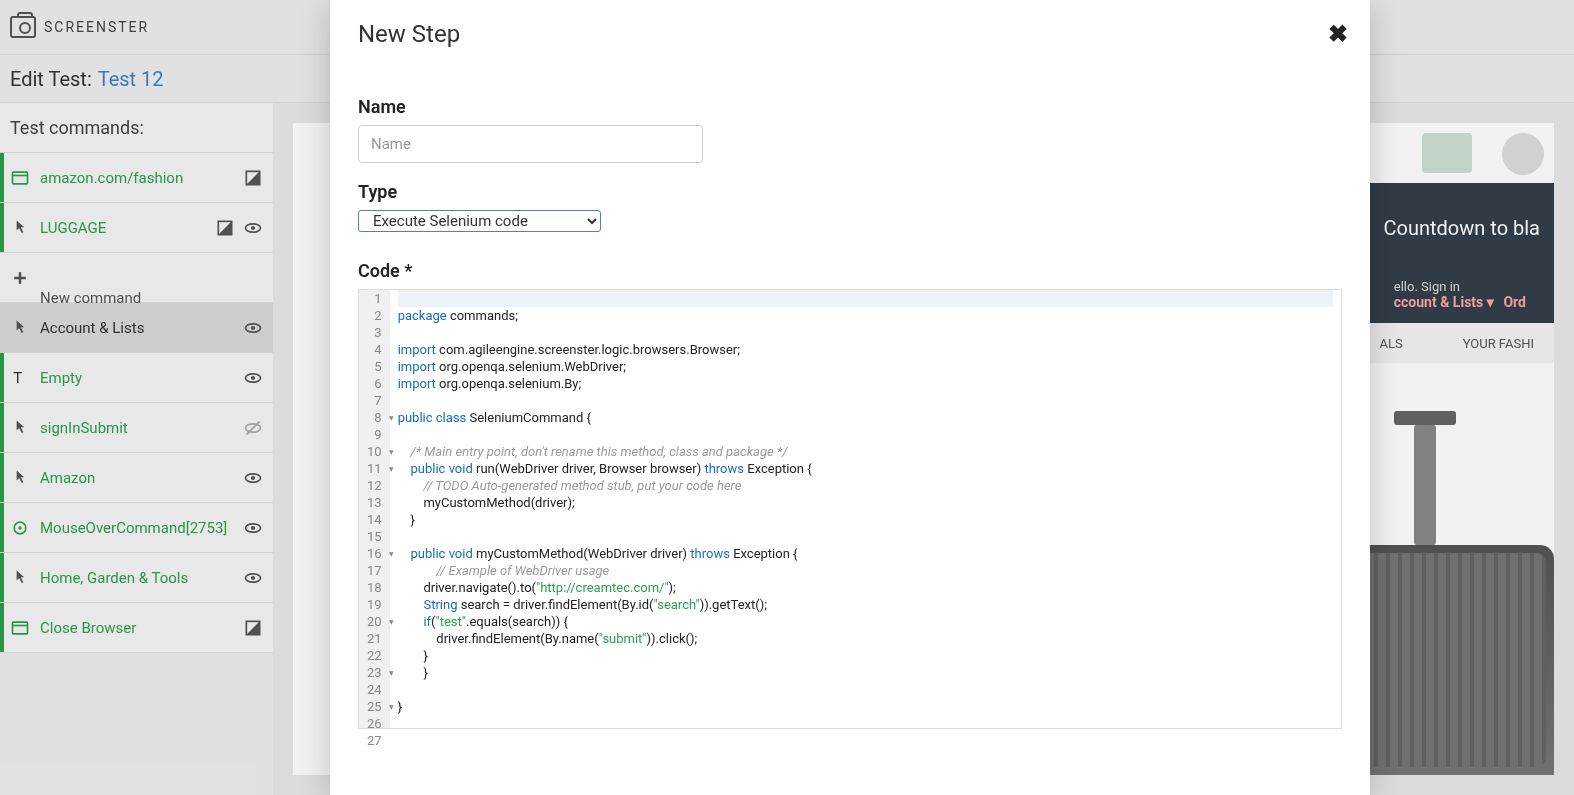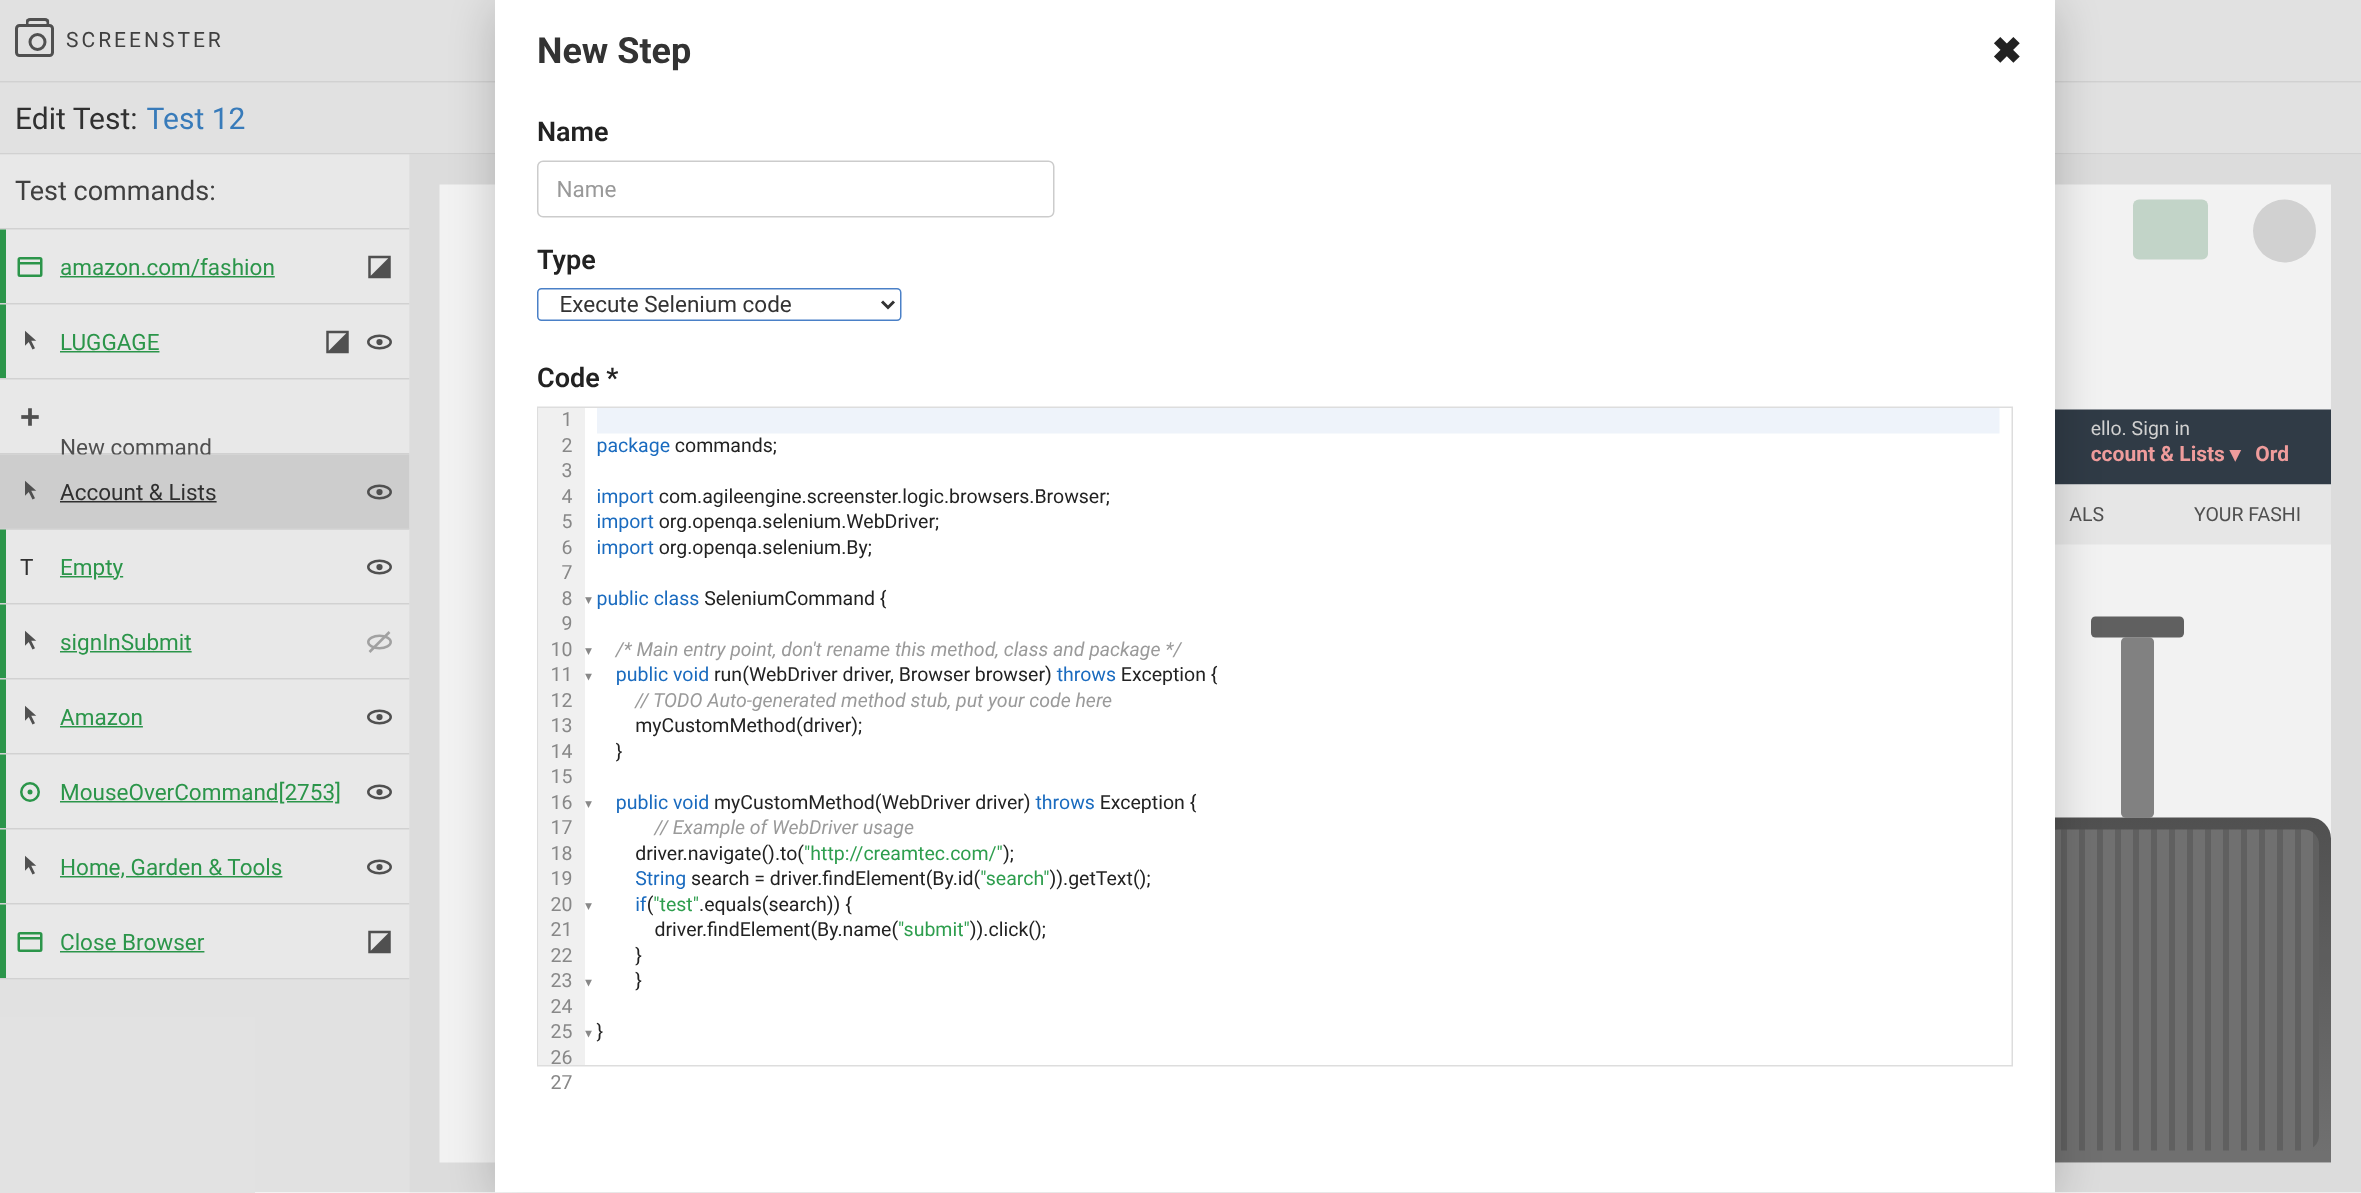--- a/index.html
+++ b/index.html
@@ -16,21 +16,21 @@
 
 .edit-row { height:48px; display:flex; align-items:center; padding:0 10px; border-bottom:1px solid #ddd; font-size:20px; color:#333; }
 .edit-row a { color:#3b82c4; text-decoration:none; margin-left:6px; }
 
 
 .left-panel { position:absolute; left:0; top:103px; width:273px; background:#f5f5f5; }
 .left-header { padding:14px 10px; font-size:18px; color:#444; border-bottom:1px solid #ddd; }
 .cmd-row { height:50px; border-bottom:1px solid #ddd; display:flex; align-items:center; padding:0 10px; gap:10px; font-size:15px; position:relative; cursor:pointer; }
 .cmd-row.active { background:#d8d8d8; }
 .cmd-row .stripe { position:absolute; left:0; top:0; bottom:0; width:4px; background:#2e9e4e; }
-.cmd-label { color:#2e9e4e; flex:1;text-decoration:underline; }
+.cmd-label { color:#2e9e4e; flex:1; }
 .cmd-row.active .cmd-label { color:#333; }
 .cmd-icons-right { display:flex; gap:8px; align-items:center; }
 .ico { width:20px; height:20px; display:inline-flex; align-items:center; justify-content:center; color:#666; }
 .ico svg { width:100%; height:100%; }
 
 
 .main-area { position:absolute; left:273px; right:0; top:103px; bottom:0; background:#e8e8e8; padding:20px; overflow:hidden; }
 .bg-card { background:#fff; height:100%; position:relative; }
 .bg-promo { position:absolute; right:0; top:60px; height:90px; background:#333f4a; color:#fff; padding:10px 14px; font-size:20px; display:flex; align-items:center; }
 .bg-account { position:absolute; right:0; top:150px; height:50px; background:#333f4a; color:#ddd; padding:6px 28px; font-size:13px; }
@@ -41,21 +41,21 @@
 .mug2 { background:#ddd; border-radius:50%; width:42px; height:42px; }
 .suit { position:absolute; right:0; bottom:0; width:200px; height:350px; }
 .suit-handle { position:absolute; top:0; left:60px; width:22px; height:120px; background:#888; border-radius:3px; }
 .suit-handle::before { content:""; position:absolute; top:-14px; left:-20px; width:62px; height:14px; background:#666; border-radius:3px; }
 .suit-body { position:absolute; bottom:0; left:0; width:200px; height:230px; background:linear-gradient(#555,#777); border-radius:14px 14px 0 0; }
 .suit-body::after { content:""; position:absolute; inset:8px; background:repeating-linear-gradient(90deg,#666 0 4px,#777 4px 12px); border-radius:10px; }
 
 
 .overlay { position:absolute; inset:0; background:rgba(0,0,0,0.05); }
 .modal { position:absolute; left:330px; top:0; width:1040px; bottom:0; background:#fff; box-shadow:0 4px 30px rgba(0,0,0,.2); padding:20px 28px; }
-.modal h1 { font-size:24px; font-weight:700; color:#333; margin-bottom:30px; }
+.modal h1 { font-size:24px; font-weight:400; color:#333; margin-bottom:48px; }
 .close { position:absolute; top:20px; right:22px; font-size:24px; font-weight:bold; color:#222; cursor:pointer; }
 .field-label { font-size:18px; font-weight:600; color:#222; margin:18px 0 8px; }
 .txt-input { width:345px; height:38px; border:1px solid #ccc; border-radius:4px; padding:0 12px; font-size:15px; color:#444; }
 .txt-input::placeholder { color:#999; }
 .sel { width:243px; height:22px; border:1px solid #4a80c7; border-radius:3px; padding:0 10px; font-size:15px; color:#333; background:#fff; outline:none; }
 
 
 .editor { border:1px solid #ddd; margin-top:4px; background:#fff; display:flex; font-family:Consolas,Monaco,monospace; font-size:13px; line-height:17px; height:440px; }
 .gutter { background:#f0f0f0; color:#888; text-align:right; padding:0 8px; user-select:none; }
 .gutter .ln { height:17px; position:relative; }
@@ -256,20 +256,21 @@
       </div>
     </div>
 </div>
 
 <div class="main-area">
   <div class="bg-card">
     <div class="bg-mugs">
       <div class="mug"></div>
       <div class="mug2"></div>
     </div>
+    <div class="bg-promo">Countdown to bla</div>
     <div class="bg-account">
       <span>ello. Sign in</span><br>
       <b><span>ccount &amp; Lists</span> ▾</b>&nbsp;&nbsp;&nbsp;<b>Ord</b>
     </div>
     <div class="bg-tabs">
       <span>ALS</span>
       <span>YOUR FASHI</span>
     </div>
     <div class="suit">
       <div class="suit-handle"></div>

